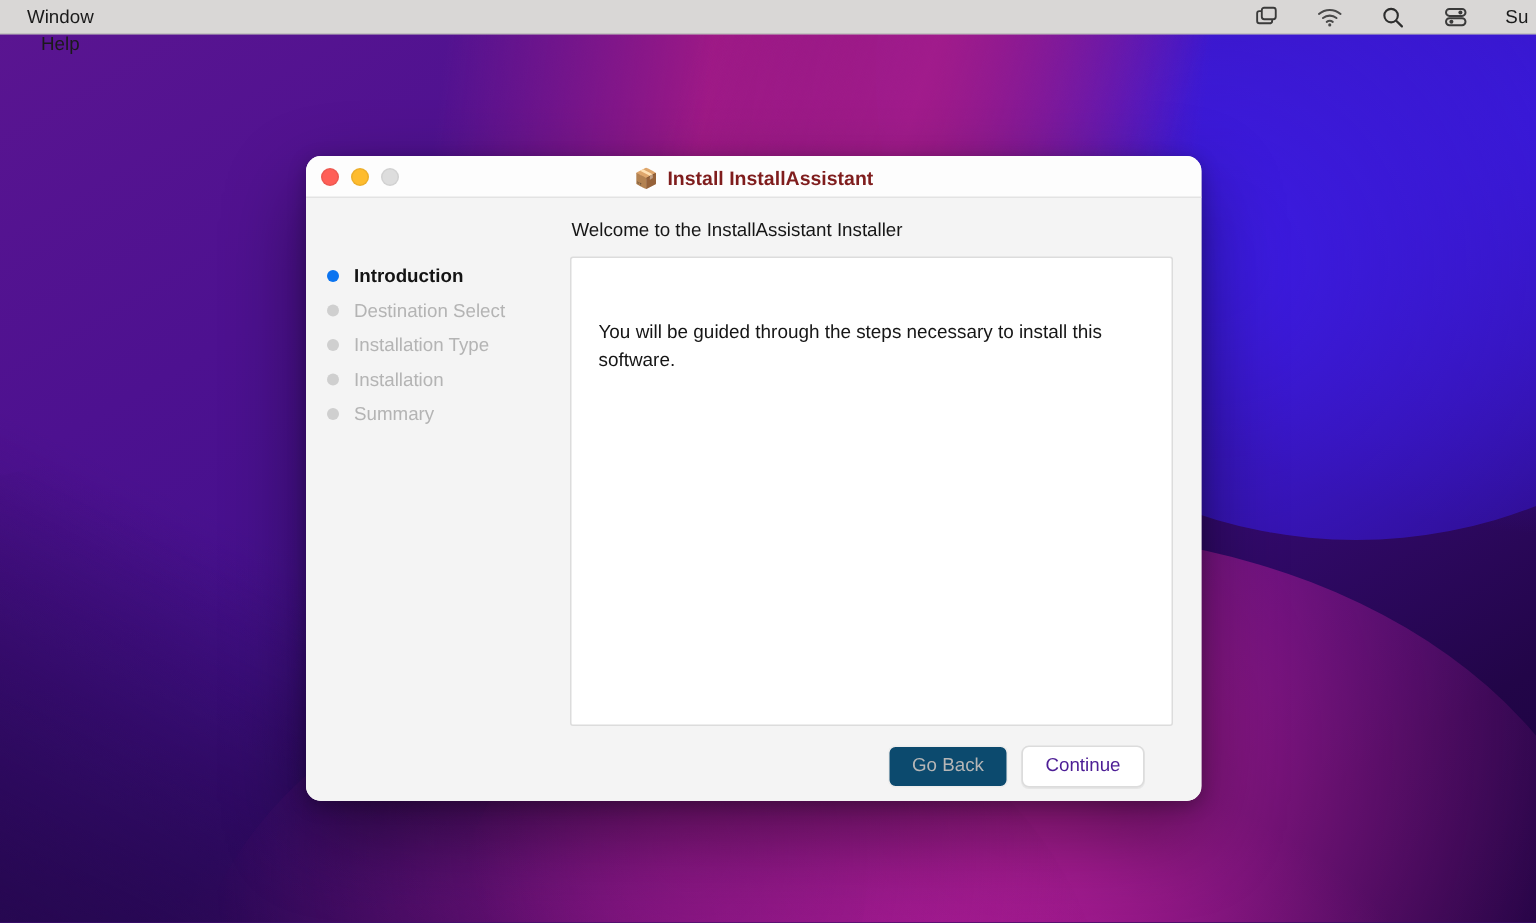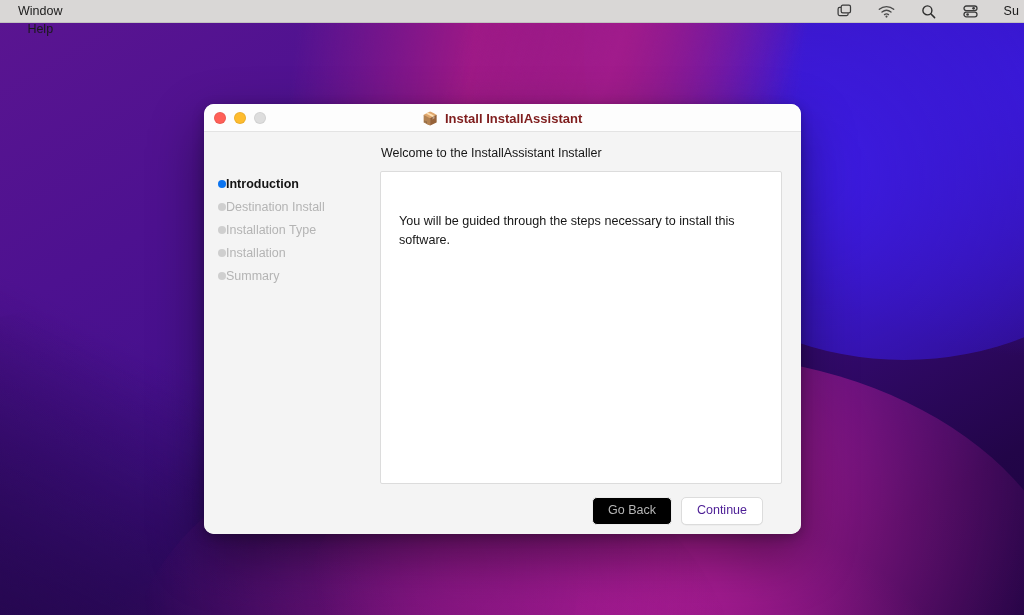--- a/index.html
+++ b/index.html
@@ -109,21 +109,21 @@
     display:flex; align-items:center; justify-content:center; gap:6px;
     pointer-events:none;
   }
   .title-icon { font-size:13px; line-height:1; }
   .title-text { font-size:13px; font-weight:bold; color:#7f1d1d; }
 
   #window-body { flex:1; display:flex; background:#f4f4f4; }
 
   
   #sidebar { width:176px; flex:0 0 176px; padding:40px 0 0 14px; }
-  .step { display:flex; align-items:center; height:23px; margin-bottom:0px; }
+  .step { display:flex; align-items:center; gap:10px; height:23px; margin-bottom:0px; }
   .step + .step { margin-top:0; }
   .step-dot { width:8px; height:8px; border-radius:50%; background:#cfcfcf; flex:0 0 8px; }
   .step.active .step-dot { background:#0b74f0; }
   .step-label { font-size:12.5px; color:#b4b4b4; white-space:nowrap; }
   .step.active .step-label { color:#141414; font-weight:bold; }
 
   
   #content-pane { flex:1; padding:14px 19px 0 0; display:flex; flex-direction:column; }
   #content-heading { font-size:12.5px; color:#161616; margin-bottom:11px; padding-left:1px; }
   #content-box {
@@ -139,21 +139,21 @@
   }
   .btn {
     font-family:"Liberation Sans", sans-serif;
     font-size:12.5px; line-height:1;
     padding:6px 15px 7px; border-radius:5px;
     background:#ffffff; color:#4c1d95;
     border:1px solid #dcdcdc;
     box-shadow:0 0.5px 0.5px rgba(0,0,0,0.06);
   }
   .btn.disabled {
-    color:#b6b6b6; background:#000000; border-color:#ededed; box-shadow:none;
+    color:#b6b6b6; background:#0c4a6e; border-color:#ededed; box-shadow:none;
   }
 </style>
 </head>
 <body>
 
 <div id="desktop">
   <div class="wave w-blue"></div>
   <div class="wave w-magenta"></div>
   <div class="wave w-magenta2"></div>
   <div class="wave w-dark1"></div>
@@ -217,21 +217,21 @@
 
   <div id="window-body">
 
     <div id="sidebar">
       <div class="step active">
         <span class="step-dot"></span>
         <span class="step-label">Introduction</span>
       </div>
       <div class="step">
         <span class="step-dot"></span>
-        <span class="step-label">Destination Install</span>
+        <span class="step-label">Destination Select</span>
       </div>
       <div class="step">
         <span class="step-dot"></span>
         <span class="step-label">Installation Type</span>
       </div>
       <div class="step">
         <span class="step-dot"></span>
         <span class="step-label">Installation</span>
       </div>
       <div class="step">

